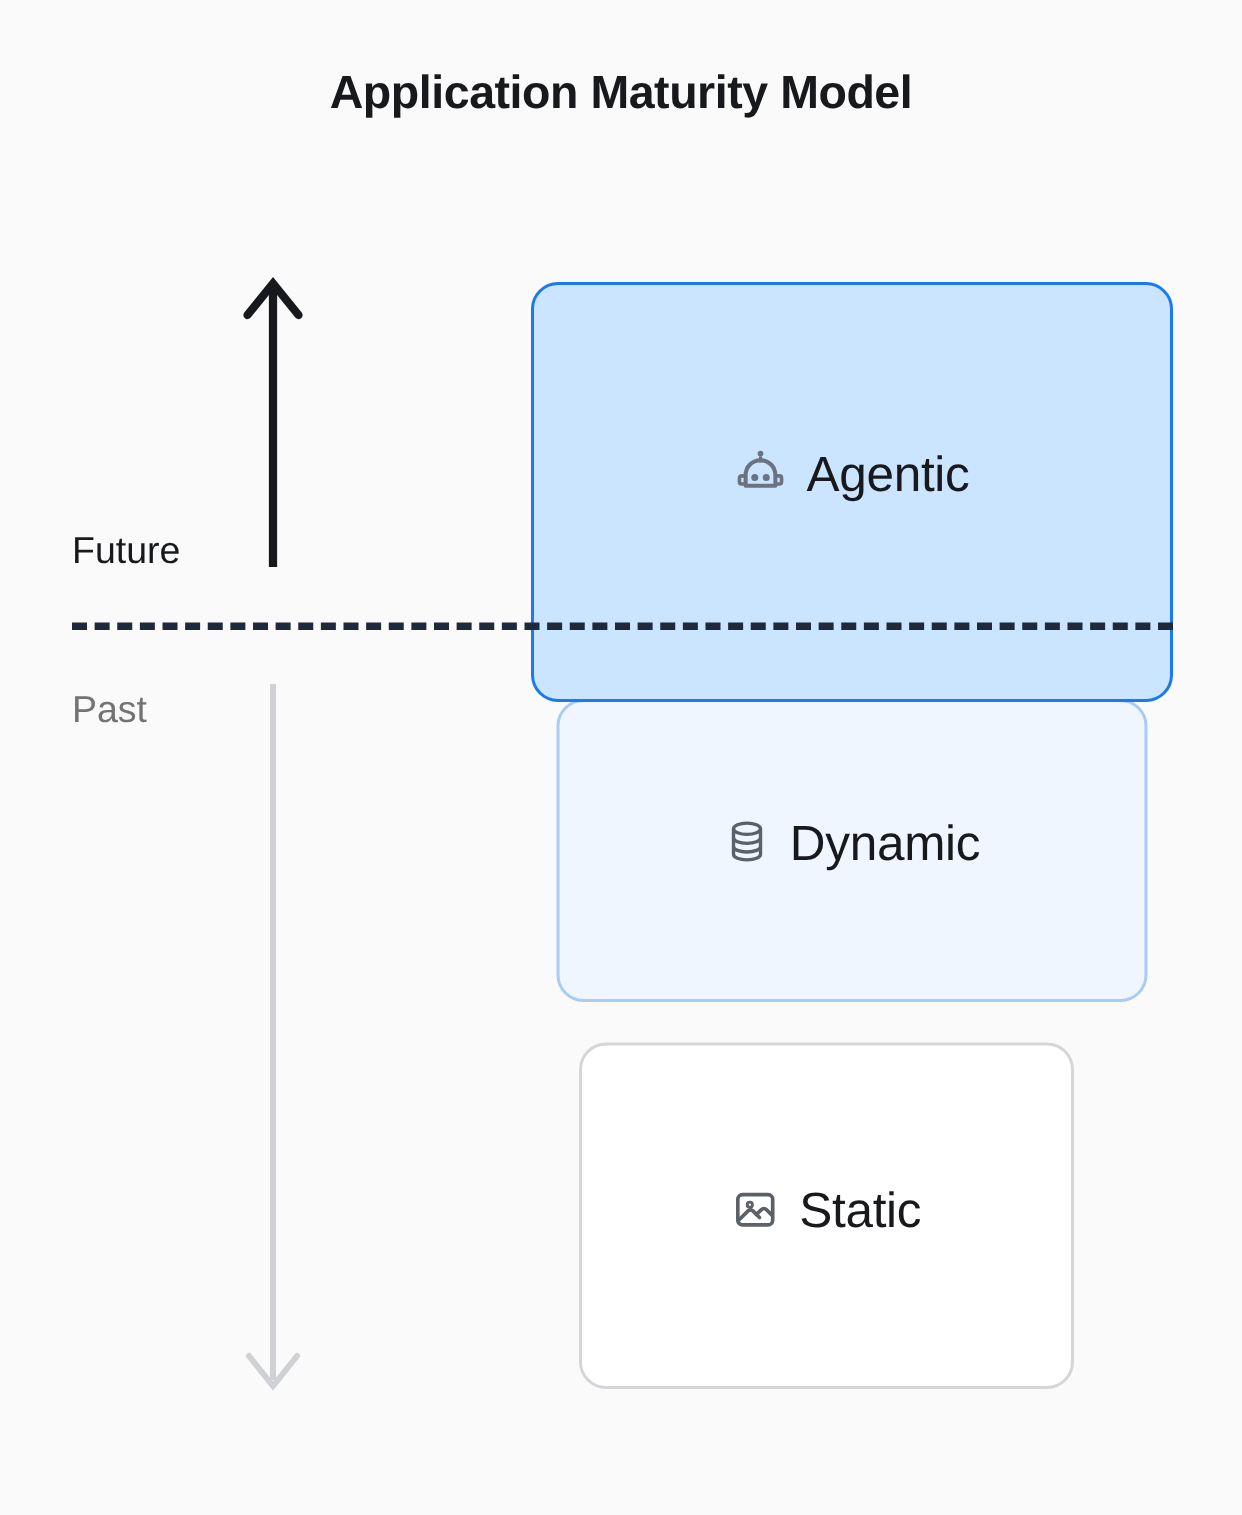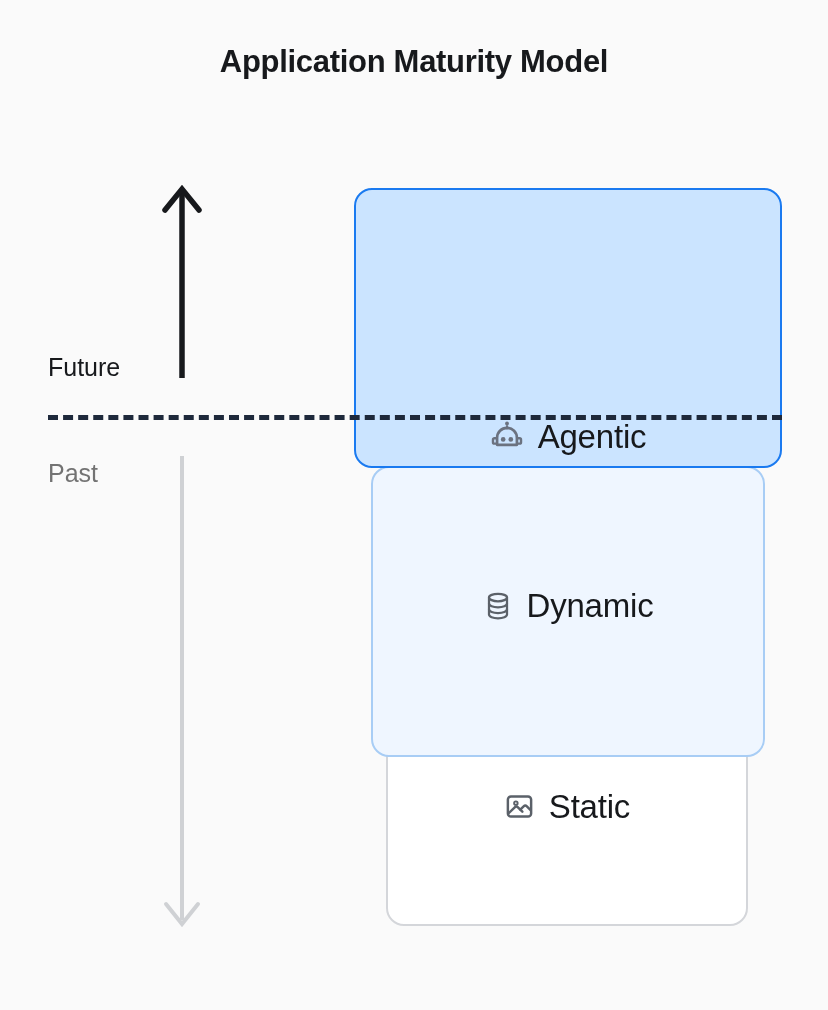--- a/index.html
+++ b/index.html
@@ -98,50 +98,49 @@
 
   .layer.agentic {
     left: 354px;
     top: 188px;
     width: 428px;
     height: 280px;
     background: #cbe4ff;
     border: 2.5px solid #1a7af0;
     border-radius: 18px;
     z-index: 5;
-    align-items: flex-end;
   }
   .layer.agentic .inner {
     display: flex;
     align-items: center;
     gap: 14px;
     transform: translateY(-13px);
   }
 
   .layer.dynamic {
     left: 371px;
     top: 466px;
     width: 394px;
-    height: 291px;
+    height: 202px;
     background: #eff6ff;
     border: 2px solid #a8cdf5;
     border-radius: 18px;
     z-index: 3;
   }
   .layer.dynamic .inner {
     display: flex;
     align-items: center;
     gap: 14px;
     transform: translateY(-6px);
   }
 
   .layer.static {
     left: 386px;
     top: 695px;
-    width: 362px;
+    width: 330px;
     height: 231px;
     background: #ffffff;
     border: 2px solid #d4d6da;
     border-radius: 18px;
     z-index: 2;
   }
   .layer.static .inner {
     display: flex;
     align-items: center;
     gap: 14px;

